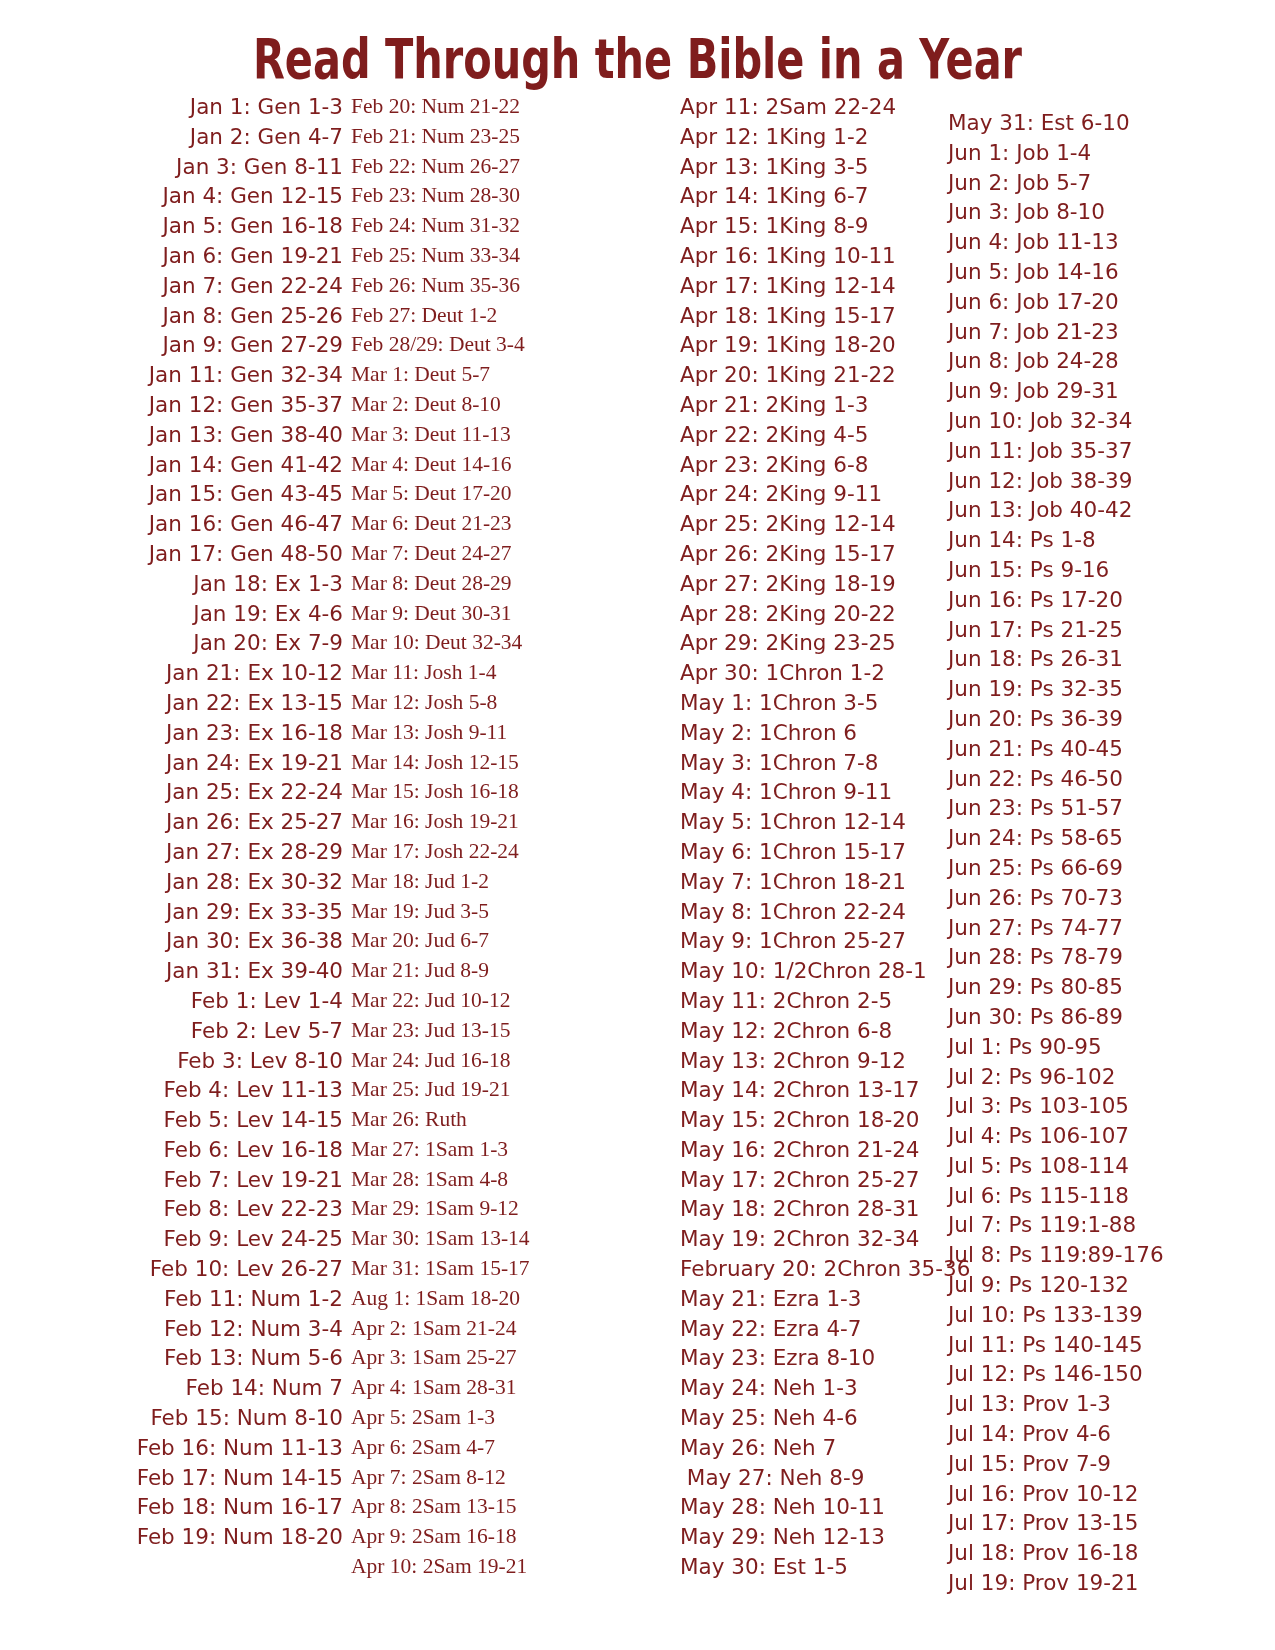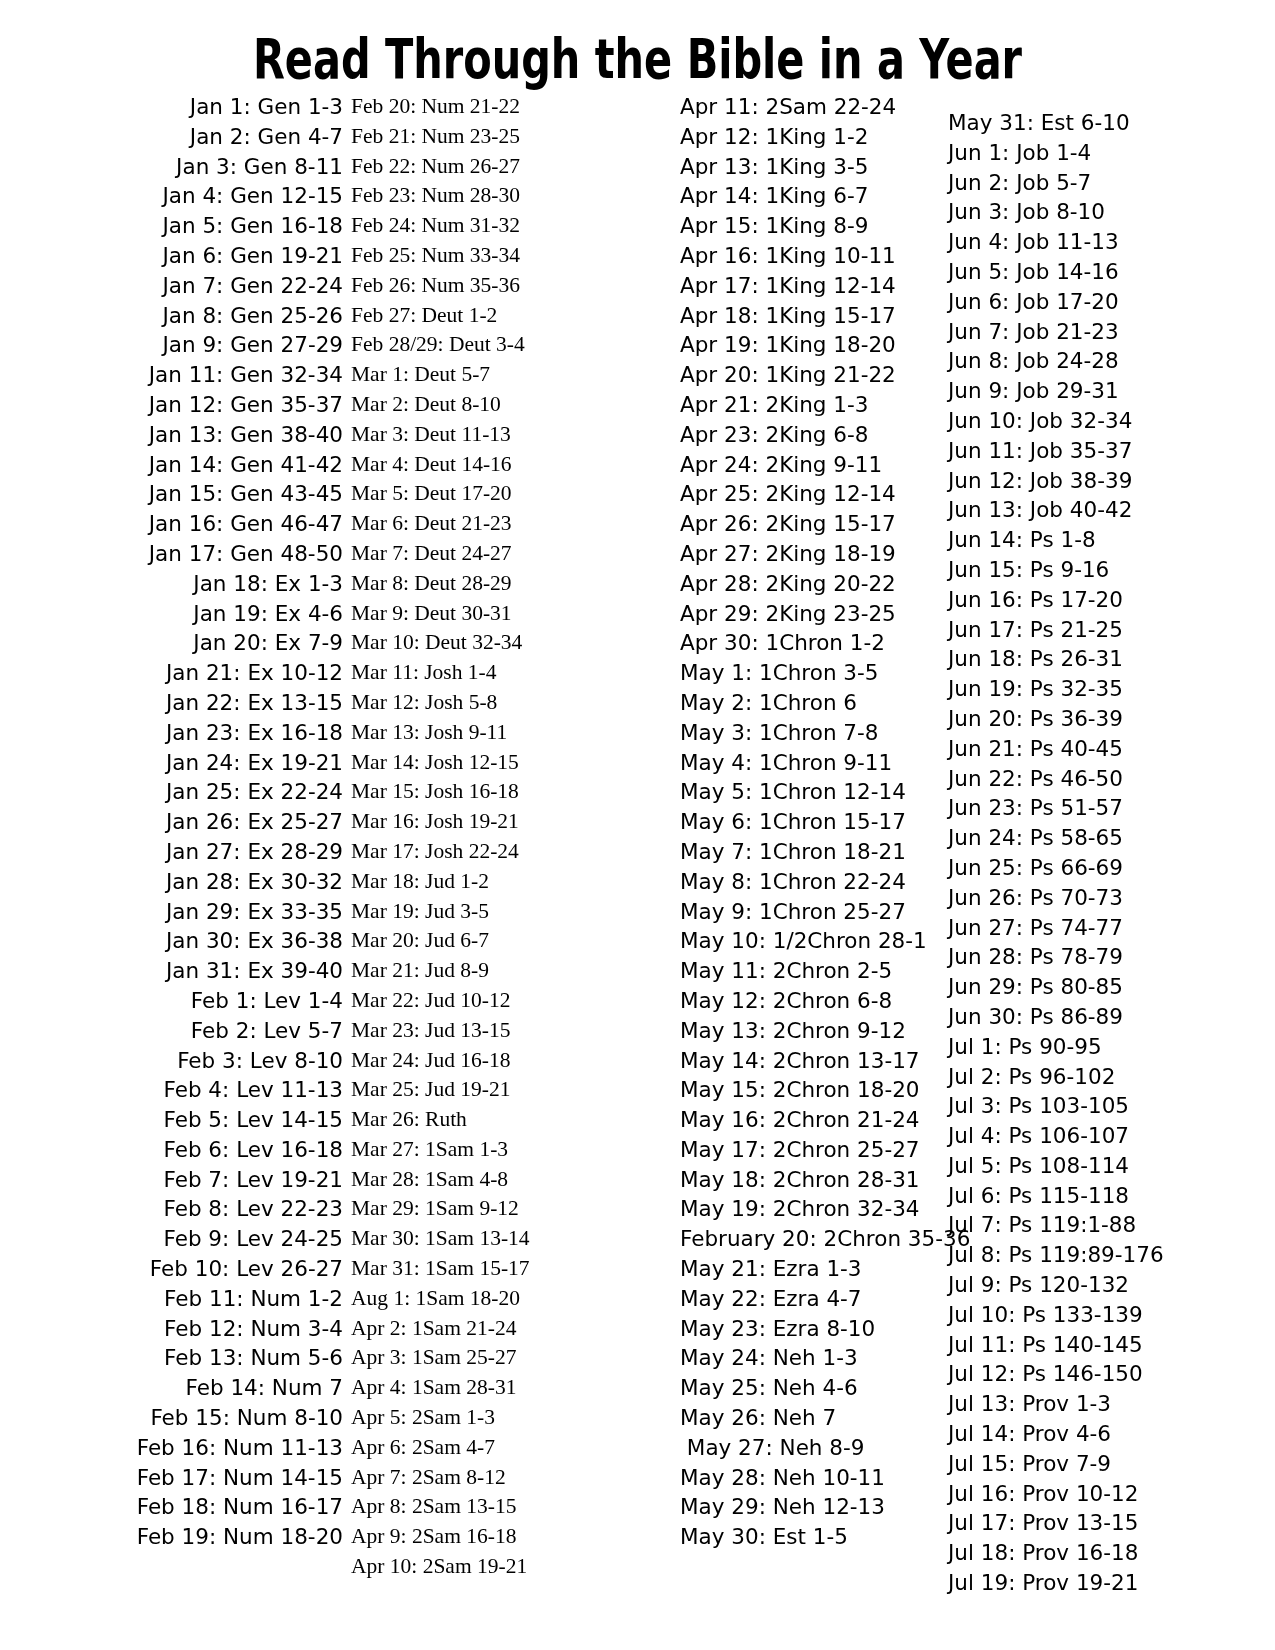--- a/index.html
+++ b/index.html
@@ -5,21 +5,21 @@
   html, body {
     margin: 0;
     padding: 0;
     background: #ffffff;
   }
   .page {
     position: relative;
     width: 1275px;
     height: 1650px;
     background: #ffffff;
-    color: #000000;
+    color: #7f1d1d;
     font-family: "DejaVu Sans", "Liberation Sans", sans-serif;
     overflow: hidden;
   }
   .title {
     position: absolute;
     top: 26px;
     left: 0;
     width: 100%;
     margin: 0;
     text-align: center;
@@ -161,20 +161,21 @@
       <div class="entry">Apr 12: 1King 1-2</div>
       <div class="entry">Apr 13: 1King 3-5</div>
       <div class="entry">Apr 14: 1King 6-7</div>
       <div class="entry">Apr 15: 1King 8-9</div>
       <div class="entry">Apr 16: 1King 10-11</div>
       <div class="entry">Apr 17: 1King 12-14</div>
       <div class="entry">Apr 18: 1King 15-17</div>
       <div class="entry">Apr 19: 1King 18-20</div>
       <div class="entry">Apr 20: 1King 21-22</div>
       <div class="entry">Apr 21: 2King 1-3</div>
+      <div class="entry">Apr 22: 2King 4-5</div>
       <div class="entry">Apr 23: 2King 6-8</div>
       <div class="entry">Apr 24: 2King 9-11</div>
       <div class="entry">Apr 25: 2King 12-14</div>
       <div class="entry">Apr 26: 2King 15-17</div>
       <div class="entry">Apr 27: 2King 18-19</div>
       <div class="entry">Apr 28: 2King 20-22</div>
       <div class="entry">Apr 29: 2King 23-25</div>
       <div class="entry">Apr 30: 1Chron 1-2</div>
       <div class="entry">May 1: 1Chron 3-5</div>
       <div class="entry">May 2: 1Chron 6</div>

